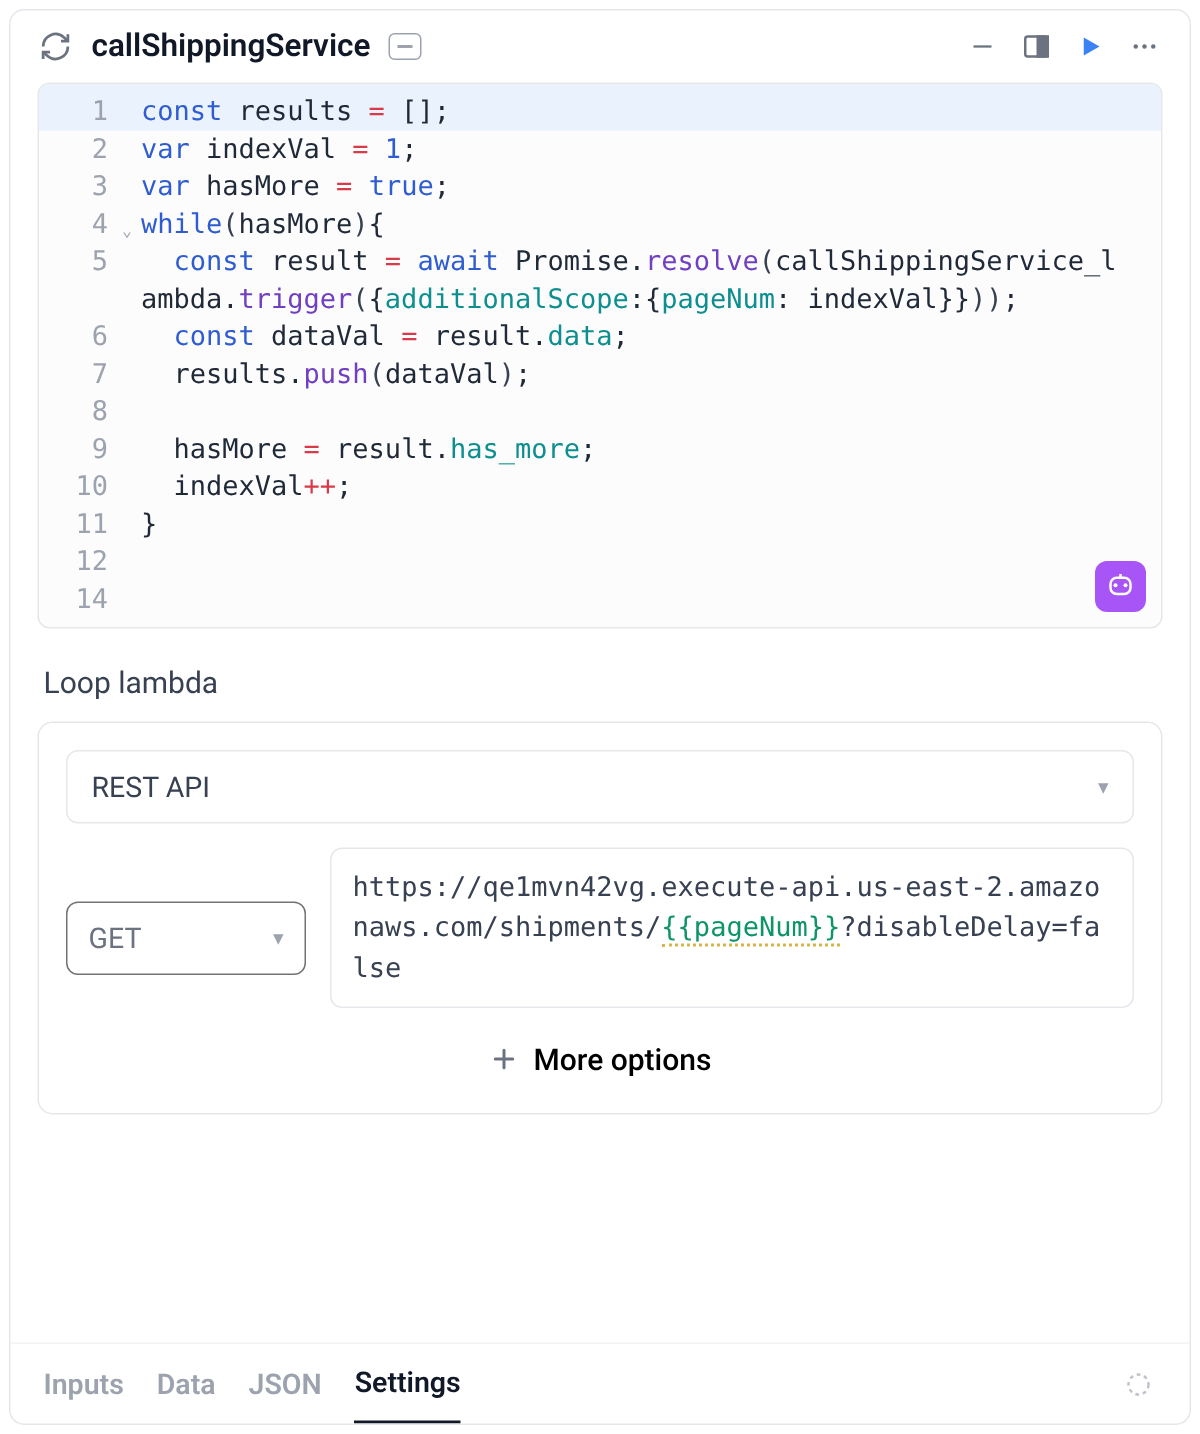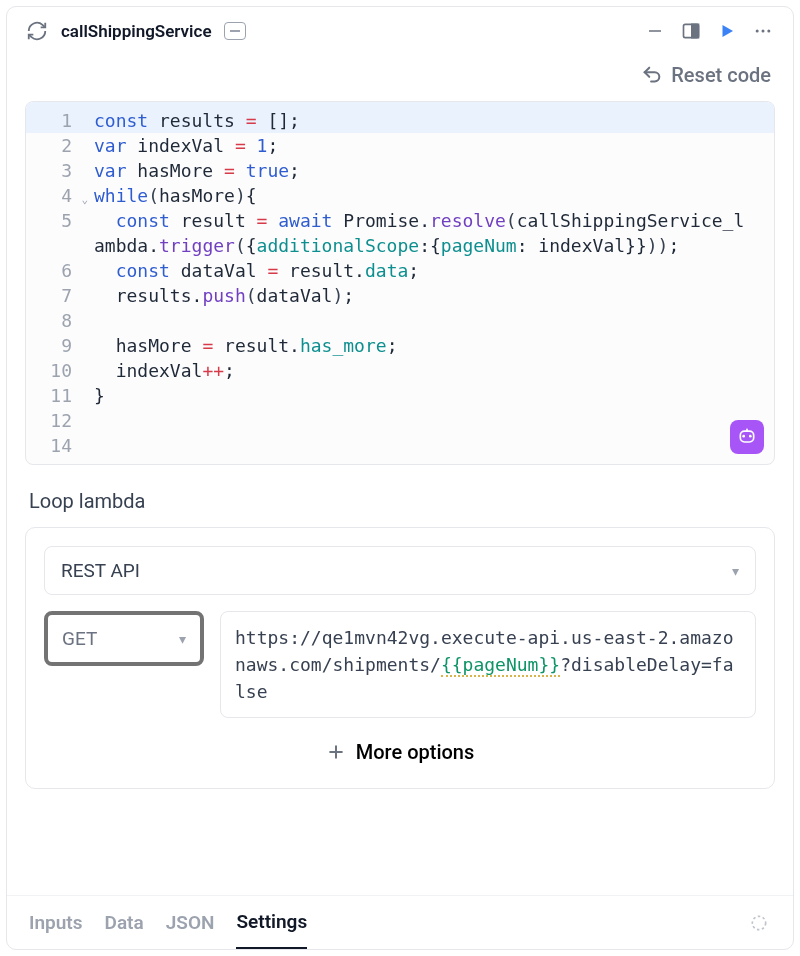--- a/index.html
+++ b/index.html
@@ -21,21 +21,21 @@
   }
   
   .header {
     display: flex;
     align-items: center;
     padding: 12px 18px;
     gap: 12px;
   }
   .header .spacer { flex: 1; }
   .title {
-    font-size: 17px;
+    font-size: 21px;
     font-weight: 600;
     color: #111827;
   }
   .icon-btn {
     width: 24px; height: 24px;
     display: inline-flex;
     align-items: center;
     justify-content: center;
     color: #6b7280;
     cursor: pointer;
@@ -144,31 +144,32 @@
     display: flex;
     align-items: center;
     justify-content: space-between;
     font-size: 19px;
     color: #374151;
     cursor: pointer;
     margin-bottom: 16px;
   }
   .req-row { display: flex; gap: 16px; }
   .method-sel {
-    border: 4px solid #737373;
+    border: 1px solid #737373;
     border-radius: 8px;
     padding: 12px 14px;
     width: 160px;
     display: flex;
     align-items: center;
     justify-content: space-between;
     color: #6b7280;
     font-size: 19px;
     cursor: pointer;
     align-self: flex-start;
+    margin-top: 36px;
   }
   .url-box {
     flex: 1;
     border: 1px solid #e5e7eb;
     border-radius: 8px;
     padding: 12px 14px;
     font-family: "SF Mono", ui-monospace, Menlo, Consolas, monospace;
     font-size: 18px;
     line-height: 27px;
     color: #374151;
@@ -254,29 +255,20 @@
     </span>
     <span class="icon-btn">
       <svg width="20" height="20" viewBox="0 0 24 24" fill="#6b7280">
           <circle cx="5" cy="12" r="1.8"></circle>
           <circle cx="12" cy="12" r="1.8"></circle>
           <circle cx="19" cy="12" r="1.8"></circle>
         </svg>
     </span>
   </div>
 
-  <div class="reset-row">
-    <div class="reset-btn">
-      <svg width="22" height="22" viewBox="0 0 24 24" fill="none" stroke="#6b7280" stroke-width="2.2" stroke-linecap="round">
-          <path d="M9 14L4 9l5-5"></path>
-          <path d="M4 9h11a5 5 0 0 1 5 5v0a5 5 0 0 1-5 5h-4"></path>
-        </svg>
-      <span>Reset code</span>
-    </div>
-  </div>
 
   <div class="editor" id="editor">
     <div class="code-row hl pad-top">
         <div class="gutter">1</div>
         <div class="code"><span class="kw">const</span> results <span class="op">=</span> [];</div>
       </div>
       <div class="code-row">
         <div class="gutter">2</div>
         <div class="code"><span class="kw">var</span> indexVal <span class="op">=</span> <span class="bool">1</span>;</div>
       </div>

